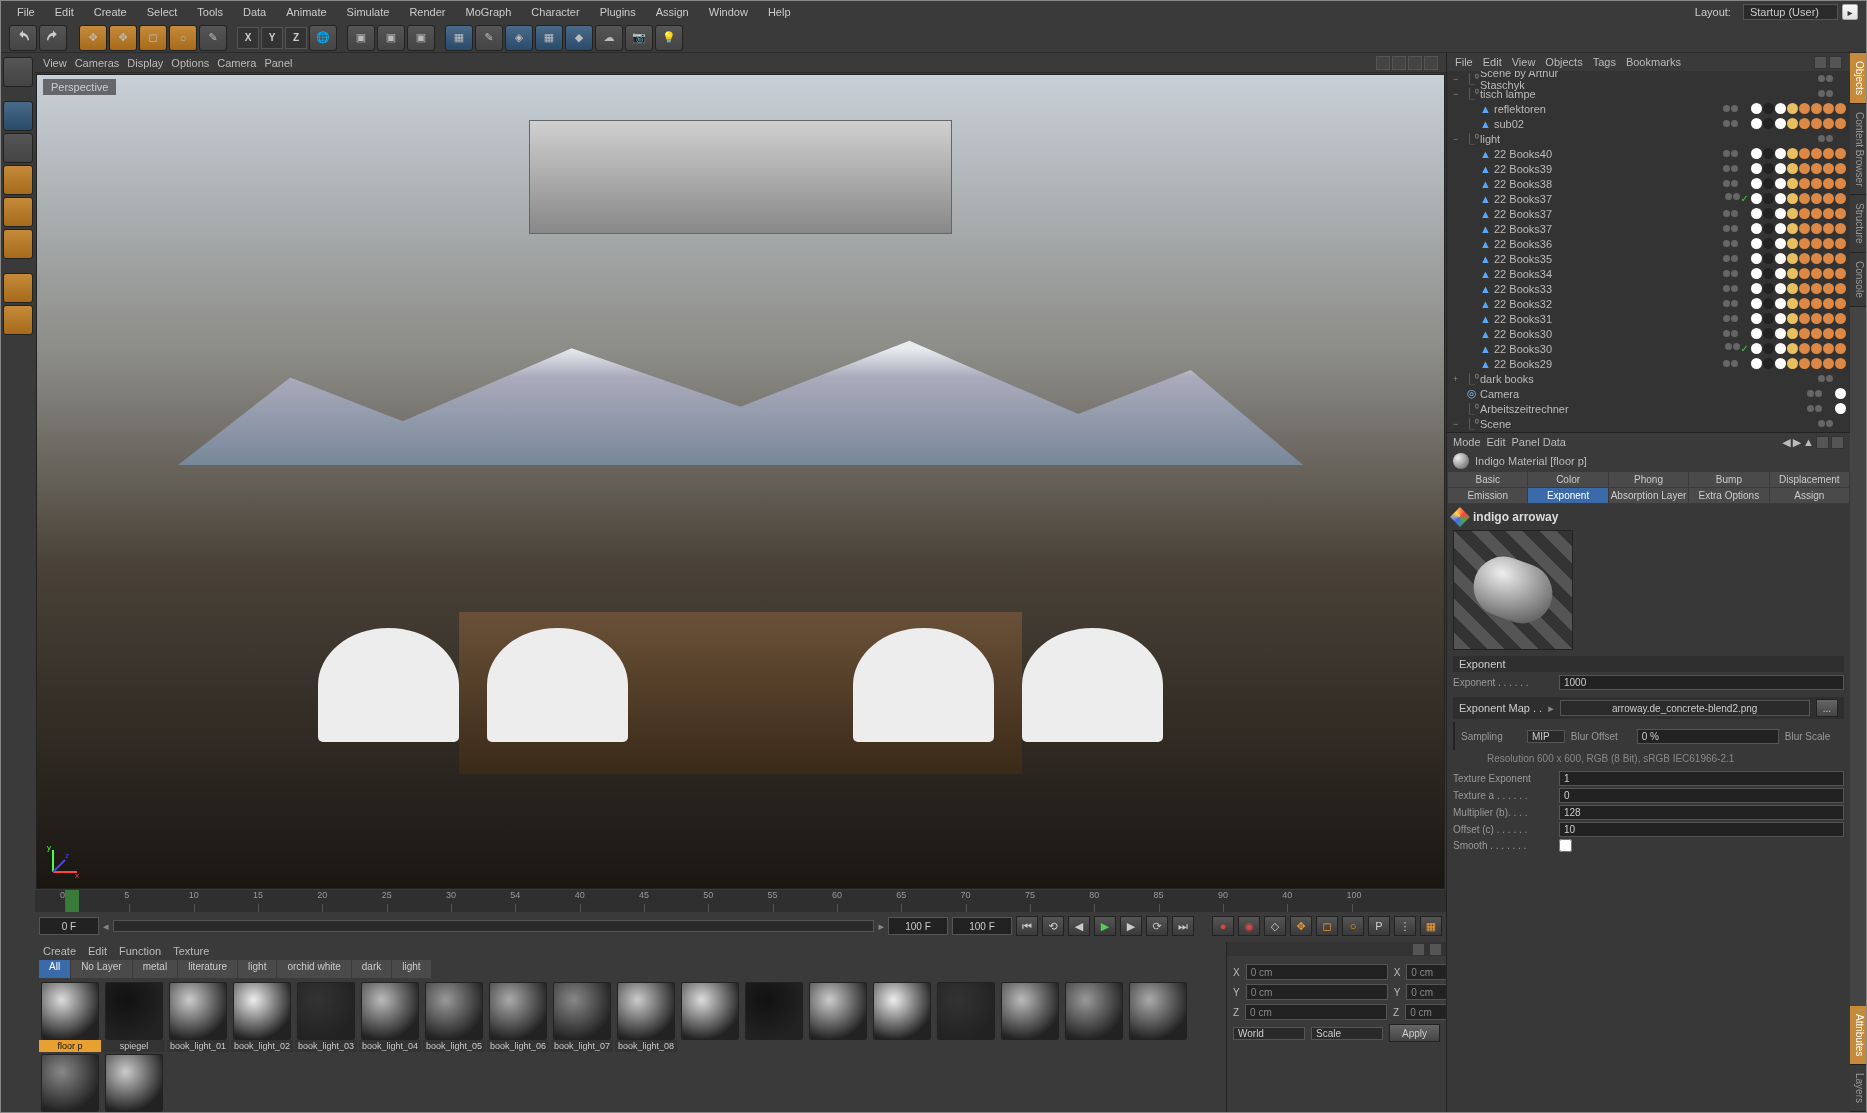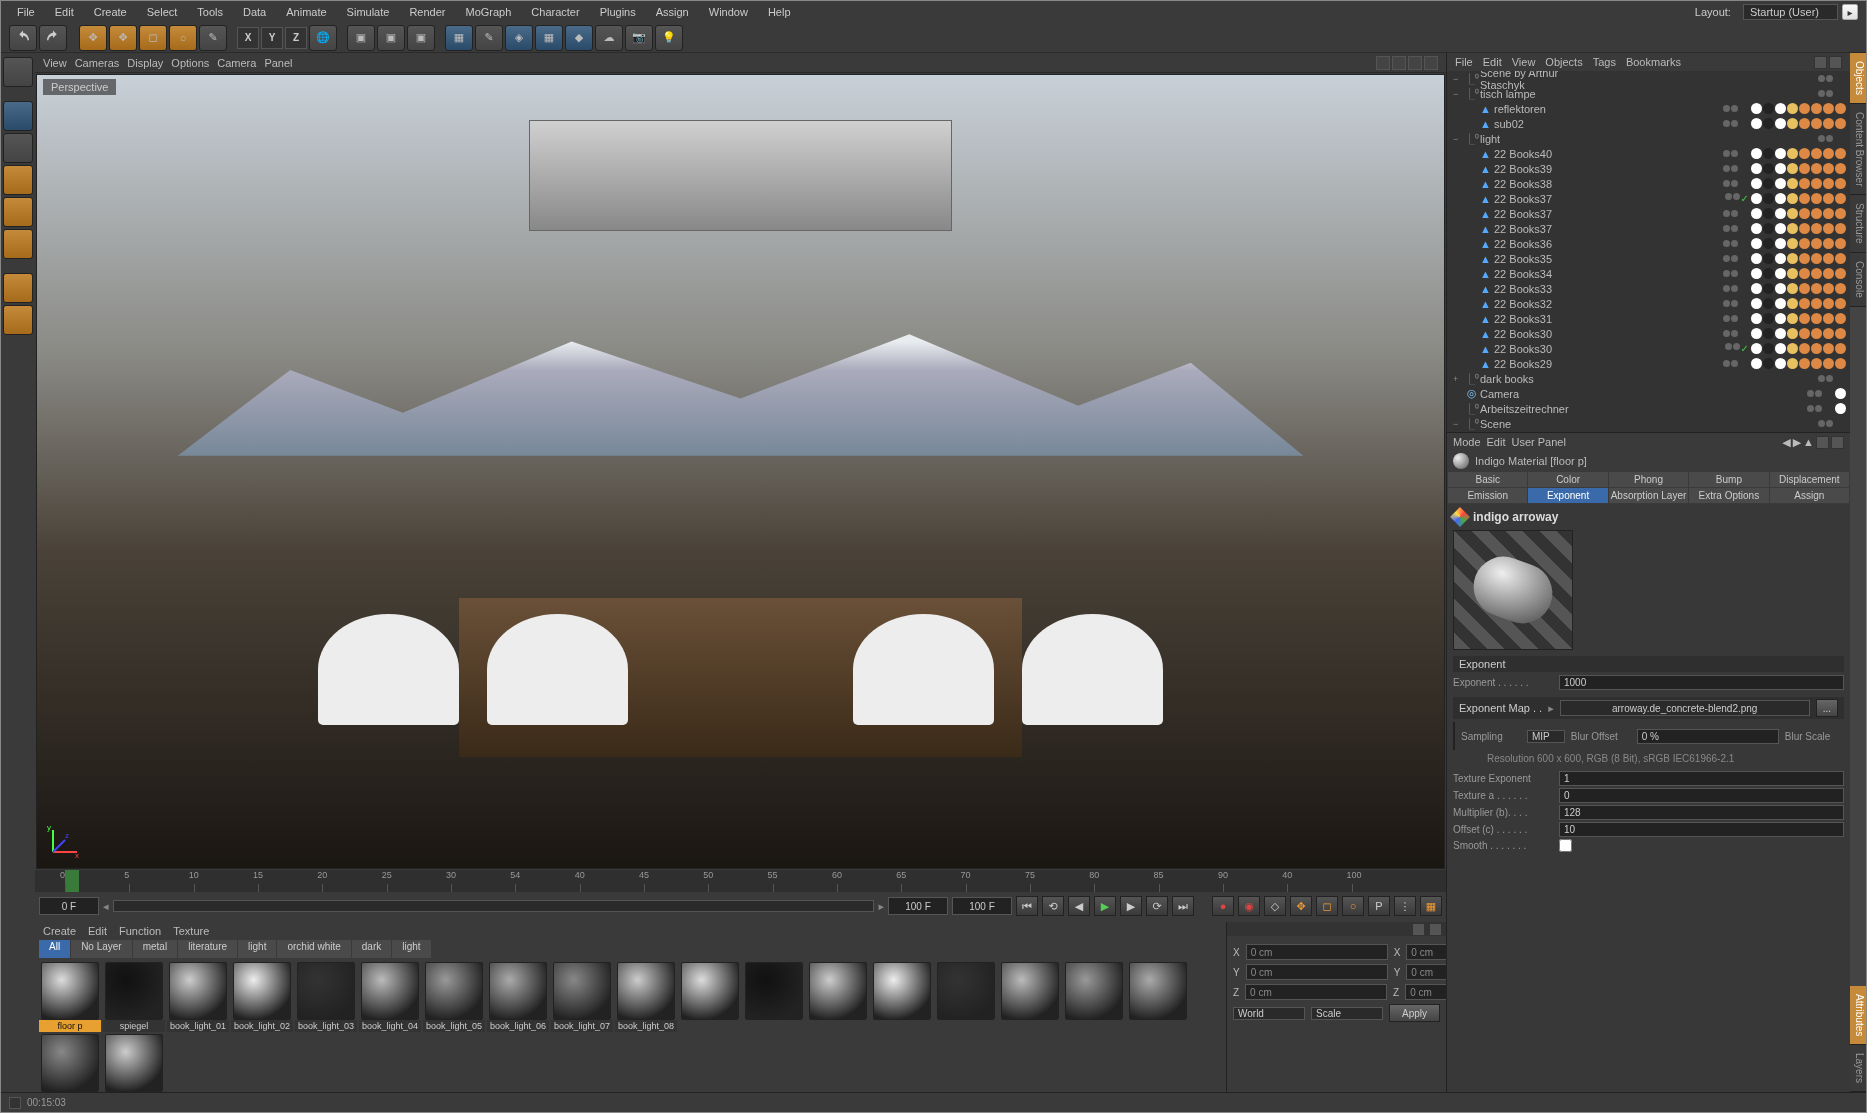--- a/index.html
+++ b/index.html
@@ -985,21 +985,21 @@
                   <span class="tree-indent" style="width: 14px;"></span>
                   <span class="tree-toggle"></span>
                 </div>
               </div>
         </div>
 
         <div class="attr-mgr">
           <div class="attr-header">
             <span>Mode</span>
             <span>Edit</span>
-            <span>User Panel</span>
+            <span>Panel Data</span>
             <div class="panel-icons">
               <span>◀</span>
               <span>▶</span>
               <span>▲</span>
               <div class="panel-icn"></div>
               <div class="panel-icn"></div>
             </div>
           </div>
           <div class="attr-title-row">
             <div class="attr-icon-sm"></div>
@@ -1084,17 +1084,13 @@
       <div class="rs-tab">Content Browser</div>
       <div class="rs-tab">Structure</div>
       <div class="rs-tab">Console</div>
       <div style="flex:1"></div>
       <div class="rs-tab active">Attributes</div>
       <div class="rs-tab">Layers</div>
     </div>
     </div>
   </div>
 
-  <div class="statusbar">
-    <div style="width:12px;height:12px;background:#333;border:1px solid #555;margin-right:6px"></div>
-    <span>00:15:03</span>
-  </div>
 </div>
 
 </body></html>

